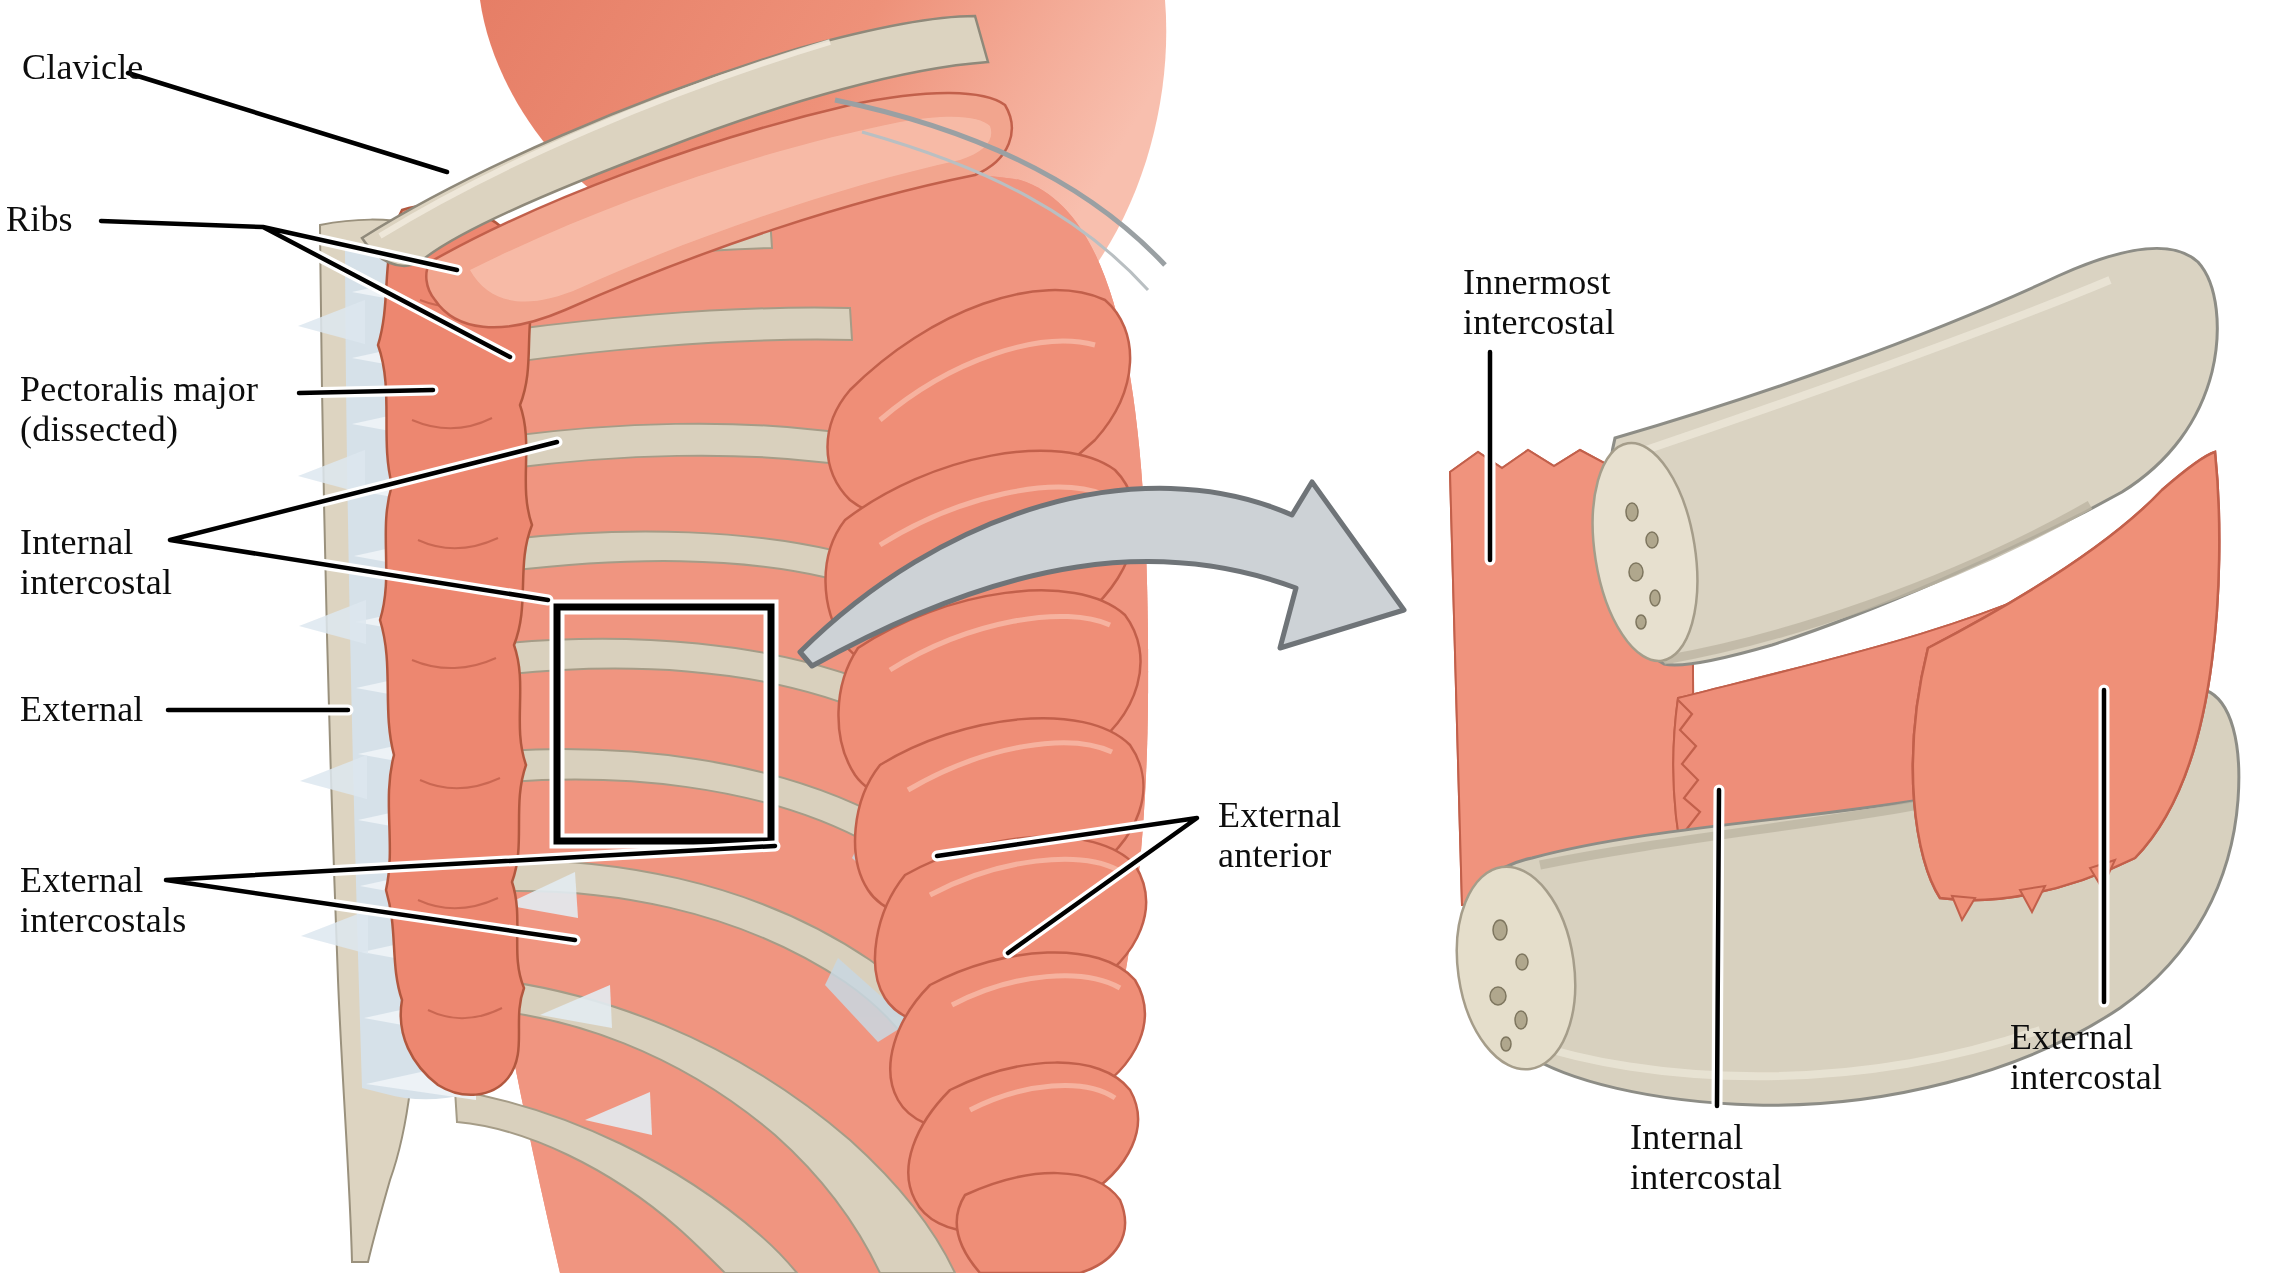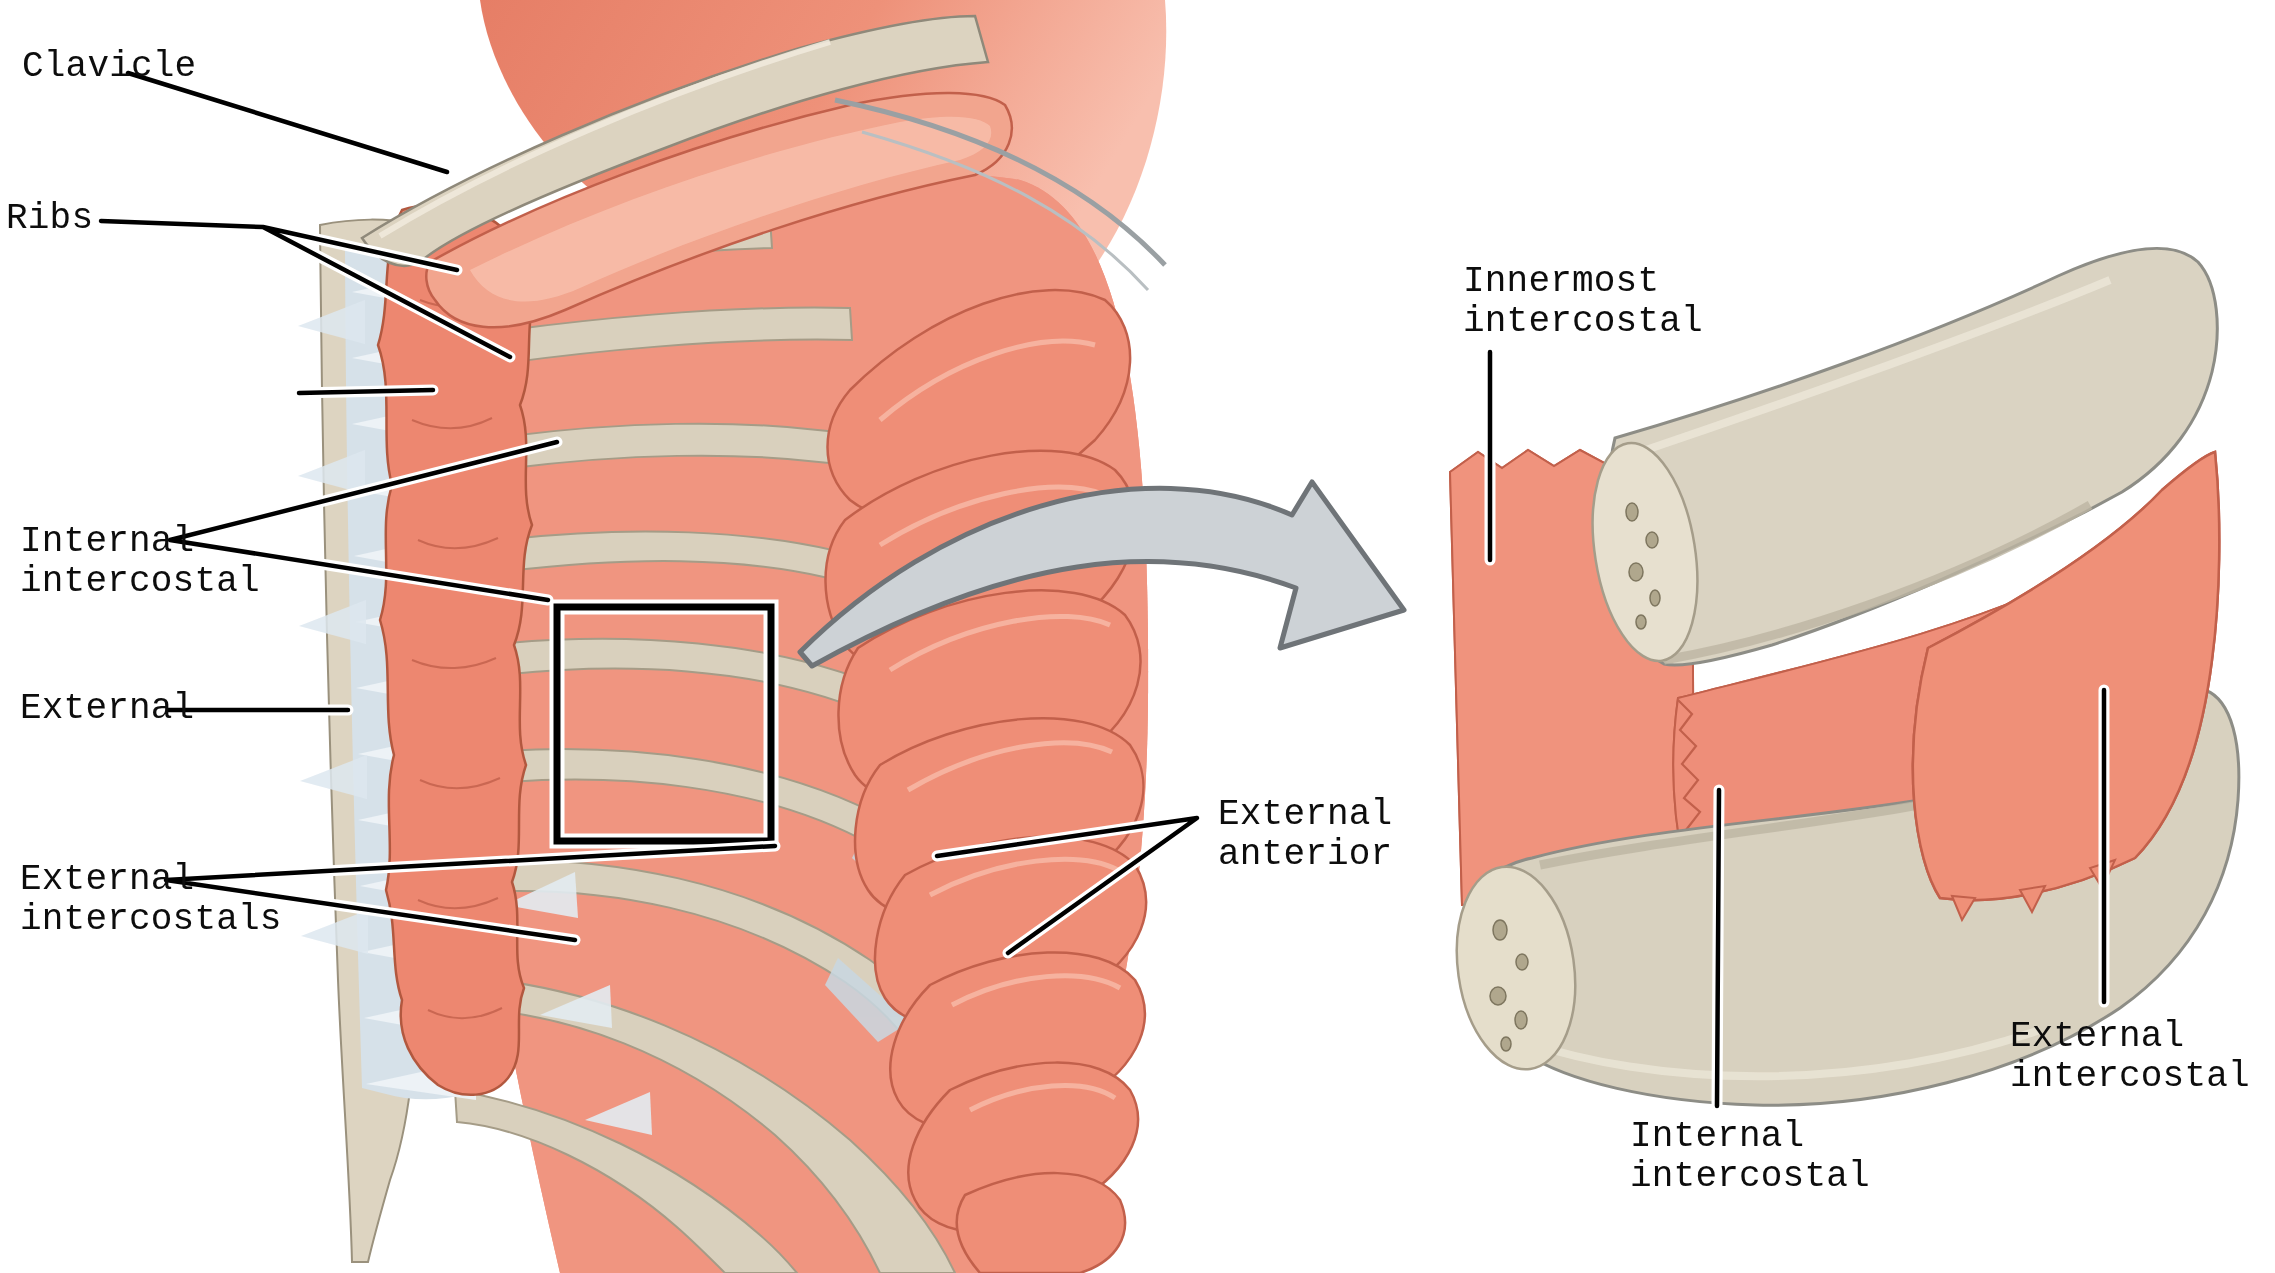--- a/index.html
+++ b/index.html
@@ -1,17 +1,17 @@
 <!DOCTYPE html>
 <html><head>
 <meta charset="utf-8">
 <style>
   html,body{margin:0;padding:0;background:#ffffff;}
   .stage{position:relative;width:2275px;height:1273px;background:#ffffff;overflow:hidden;
-         font-family:Liberation Mono, monospace;}
+         font-family:Liberation Serif, serif;}
   .art{position:absolute;left:0;top:0;width:2275px;height:1273px;}
   .label{position:absolute;font-size:36px;line-height:40px;color:#0d0d0d;
          white-space:pre-line;letter-spacing:.2px;}
 </style>
 </head>
 <body>
 
 <div class="stage">
 
 <svg class="art" viewBox="0 0 2275 1273" xmlns="http://www.w3.org/2000/svg">
@@ -184,20 +184,22 @@
   </g>
 
   <g fill="none" stroke-linecap="round" stroke-linejoin="round">
     <path stroke="#ffffff" stroke-width="11" d="M 128,73 L 447,172 M 101,221 L 263,227 M 263,227 L 457,270 M 263,227 L 510,357 M 299,393 L 433,390 M 557,442 L 170,540 L 548,600 M 168,710 L 348,710 M 775,846 L 166,880 L 575,940 M 937,856 L 1197,818 L 1008,953 M 1490,352 L 1490,560 M 1719,790 L 1717,1106 M 2104,690 L 2104,1002"></path>
     <path stroke="#000000" stroke-width="4.5" d="M 128,73 L 447,172 M 101,221 L 263,227 M 263,227 L 457,270 M 263,227 L 510,357 M 299,393 L 433,390 M 557,442 L 170,540 L 548,600 M 168,710 L 348,710 M 775,846 L 166,880 L 575,940 M 937,856 L 1197,818 L 1008,953 M 1490,352 L 1490,560 M 1719,790 L 1717,1106 M 2104,690 L 2104,1002"></path>
   </g>
 </svg>
 
 <div class="label" style="left:22px;top:47px">Clavicle</div>
 <div class="label" style="left:6px;top:199px">Ribs</div>
+<div class="label" style="left:20px;top:369px">Pectoralis major
+(dissected)</div>
 <div class="label" style="left:20px;top:522px">Internal
 intercostal</div>
 <div class="label" style="left:20px;top:689px">External</div>
 <div class="label" style="left:20px;top:860px">External
 intercostals</div>
 <div class="label" style="left:1218px;top:795px">External
 anterior</div>
 <div class="label" style="left:1463px;top:262px">Innermost
 intercostal</div>
 <div class="label" style="left:1630px;top:1117px">Internal

